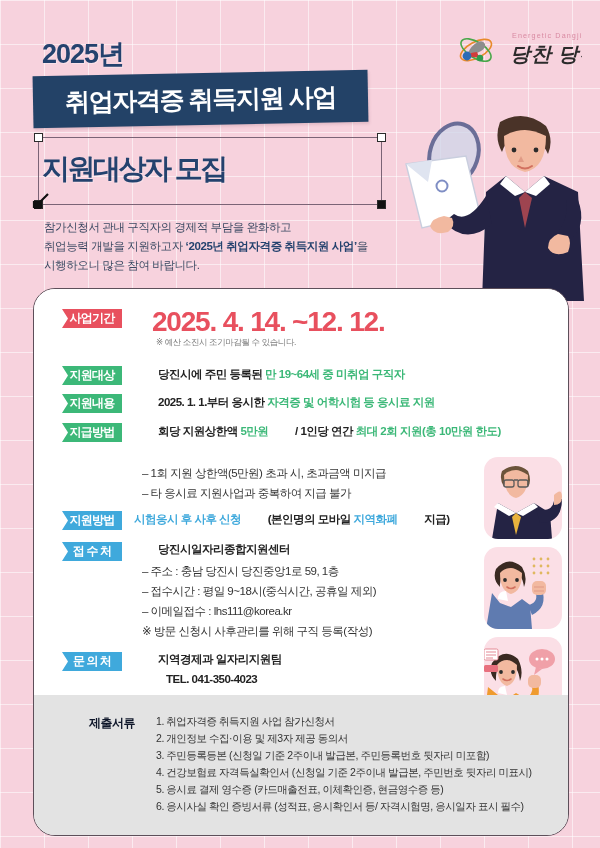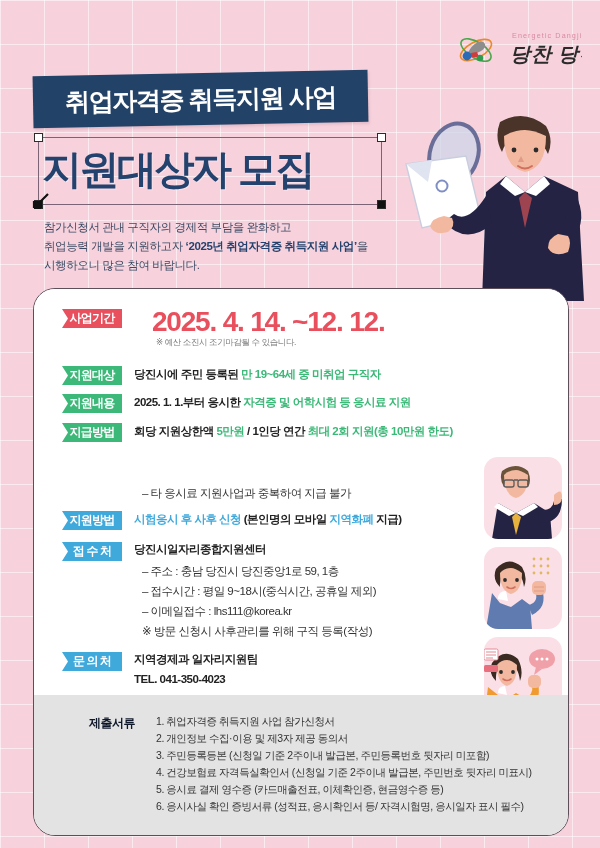--- a/index.html
+++ b/index.html
@@ -64,21 +64,21 @@
   #selection-box {
     position: absolute;
     left: 38px; top: 137px;
     width: 344px; height: 68px;
     border: 1.5px solid #7b6476;
   }
   #subtitle-text {
     position: absolute;
     left: 42px; top: 134px;
     width: 340px;
-    font-size: 40px;
+    font-size: 28px;
     font-weight: bold;
     color: #24426e;
     letter-spacing: -2.5px;
     line-height: 70px;
     white-space: nowrap;
     text-shadow: 1px 1px 0 rgba(255,255,255,.3);
   }
   .handle {
     position: absolute;
     width: 9px; height: 9px;
@@ -163,21 +163,21 @@
   .row-body {
     position: absolute;
     font-size: 11.5px;
     color: #333333;
     letter-spacing: -0.5px;
     line-height: 17px;
     white-space: nowrap;
   }
   .em-green { color: #3cb878; font-weight: bold; }
   .em-blue  { color: #3fa9dc; font-weight: bold; }
-  .bold     { font-weight: bold; color: #222; }
+  .bold     { font-weight: bold; color: #222; margin-left: 24px; }
 
   #period-value {
     position: absolute;
     left: 118px; top: 17px;
     font-size: 28px;
     font-weight: bold;
     color: #e8505e;
     letter-spacing: -1.2px;
     white-space: nowrap;
   }
@@ -220,20 +220,21 @@
   #mini-2 { right: 8px; top: 258px; }
   #mini-3 { right: 8px; top: 348px; }
 </style>
 </head>
 <body>
 
 <div id="poster">
 
   <div id="header-area">
 
+    <div id="year-label">2025년</div>
 
     <div id="title-band">
       <div id="title-band-text">취업자격증 취득지원 사업</div>
     </div>
 
     <div id="subtitle-text">지원대상자 모집</div>
 
     <div id="selection-box">
       <div class="handle white h-tl"></div>
       <div class="handle white h-tr"></div>
@@ -379,37 +380,38 @@
 
       <div class="badge green" style="left:28px; top:105px;">지원내용</div>
       <div class="row-body" style="left:100px; top:105px;">
         <span class="bold">2025. 1. 1.부터 응시한 </span><span class="em-green">자격증 및 어학시험 등 응시료 지원</span>
       </div>
 
       <div class="badge green" style="left:28px; top:134px;">지급방법</div>
       <div class="row-body" style="left:100px; top:134px;">
         <span class="bold">회당 지원상한액 </span><span class="em-green">5만원</span><span class="bold"> / 1인당 연간 </span><span class="em-green">최대 2회 지원(총 10만원 한도)</span>
       </div>
+      <div class="row-body" style="left:108px; top:176px;">– 1회 지원 상한액(5만원) 초과 시, 초과금액 미지급</div>
       <div class="row-body" style="left:108px; top:196px;">– 타 응시료 지원사업과 중복하여 지급 불가</div>
 
       <div class="badge blue" style="left:28px; top:222px;">지원방법</div>
       <div class="row-body" style="left:100px; top:222px;">
         <span class="em-blue">시험응시 후 사후 신청</span><span class="bold"> (본인명의 모바일 </span><span class="em-blue">지역화폐</span><span class="bold"> 지급)</span>
       </div>
 
       <div class="badge blue" style="left:28px; top:253px;">접 수 처</div>
       <div class="row-body bold" style="left:100px; top:252px;">당진시일자리종합지원센터</div>
       <div class="row-body" style="left:108px; top:274px;">– 주소 : 충남 당진시 당진중앙1로 59, 1층</div>
       <div class="row-body" style="left:108px; top:294px;">– 접수시간 : 평일 9~18시(중식시간, 공휴일 제외)</div>
       <div class="row-body" style="left:108px; top:314px;">– 이메일접수 : lhs111@korea.kr</div>
       <div class="row-body" style="left:108px; top:334px;">  ※ 방문 신청시 사후관리를 위해 구직 등록(작성)</div>
 
       <div class="badge blue" style="left:28px; top:363px;font-family:Liberation Serif, serif;">문 의 처</div>
       <div class="row-body bold" style="left:100px; top:362px;">지역경제과 일자리지원팀</div>
-      <div class="row-body bold" style="left:100px; top:382px;">TEL. 041-350-4023</div>
+      <div class="row-body bold" style="left:108px; top:382px;">TEL. 041-350-4023</div>
     </div>
 
     <div id="card-gray">
       <div id="docs-label">제출서류</div>
       <ul id="docs-list">
         <li>1. 취업자격증 취득지원 사업 참가신청서</li>
         <li>2. 개인정보 수집·이용 및 제3자 제공 동의서</li>
         <li>3. 주민등록등본 (신청일 기준 2주이내 발급본, 주민등록번호 뒷자리 미포함)</li>
         <li>4. 건강보험료 자격득실확인서 (신청일 기준 2주이내 발급본, 주민번호 뒷자리 미표시)</li>
         <li>5. 응시료 결제 영수증 (카드매출전표, 이체확인증, 현금영수증 등)</li>

